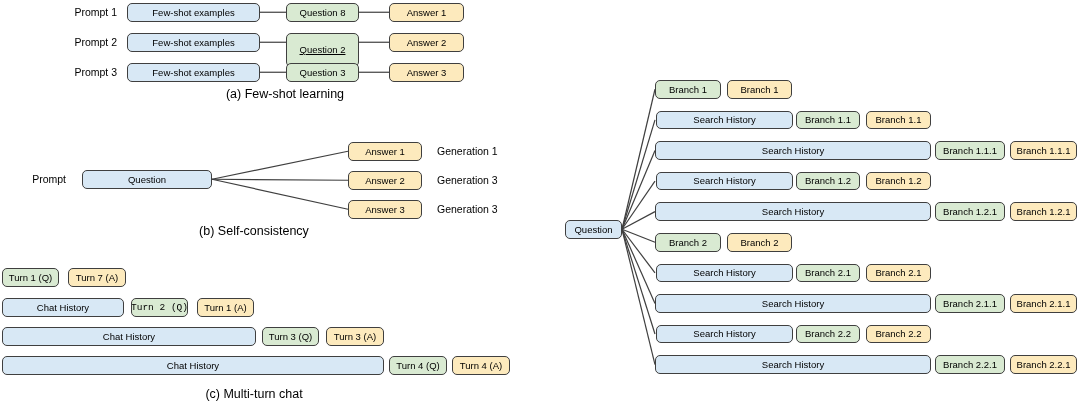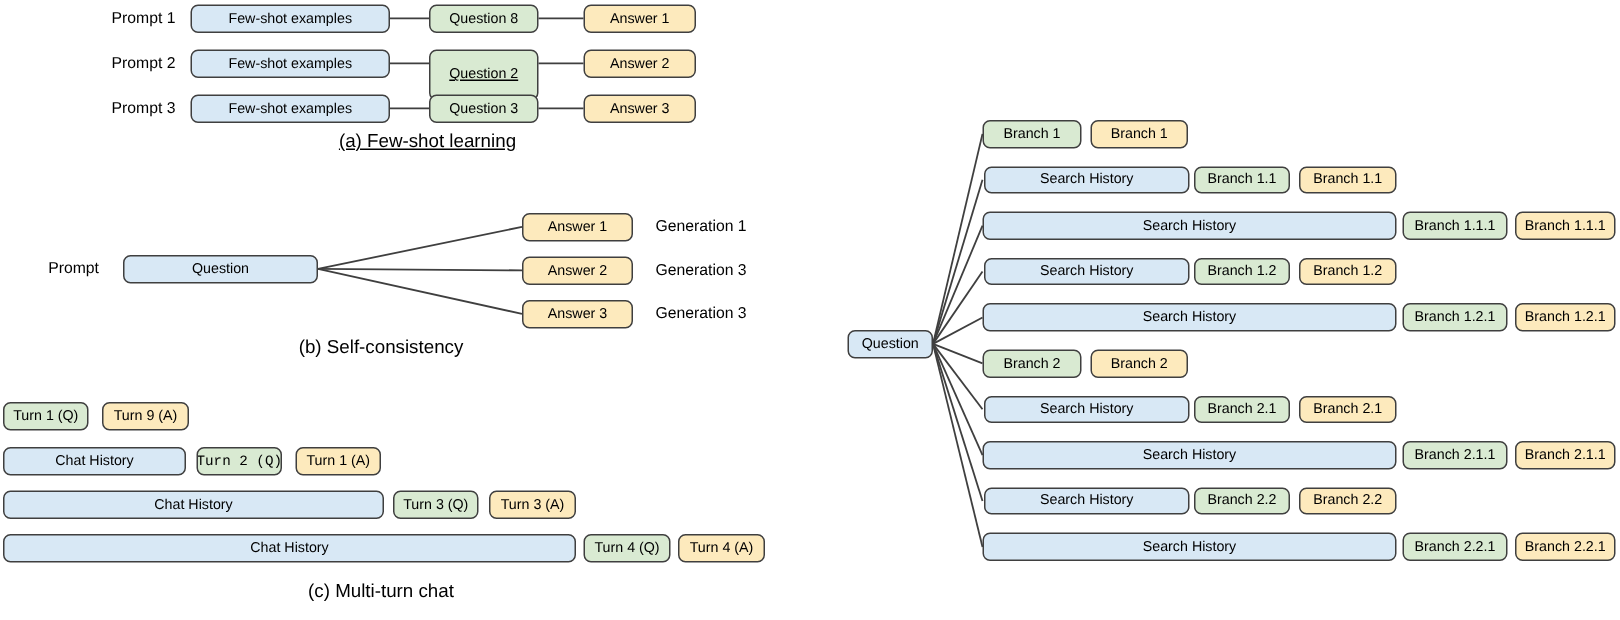--- a/index.html
+++ b/index.html
@@ -27,21 +27,21 @@
   .side-label{
     position:absolute;display:flex;align-items:center;
     font-size:10.5px;line-height:1;white-space:nowrap;
   }
   .side-label.right{justify-content:flex-end;}
   .side-label.left{justify-content:flex-start;}
   .caption{
     position:absolute;width:240px;text-align:center;
     font-size:12.5px;line-height:1.2;
   }
-  .cap-a{left:165px;top:87px;text-decoration:underline;}
+  .cap-a{left:165px;top:87px;}
   .cap-b{left:134px;top:224px;}
   .cap-c{left:134px;top:387px;}
   .cap-d{left:692px;top:387px;}
 </style>
 </head>
 <body>
 
 <div id="canvas">
   <svg id="lines" width="1080" height="413">
       <line x1="260" y1="12.25" x2="286" y2="12.25" stroke="#3f3f3f" stroke-width="1.2"></line>
@@ -79,21 +79,21 @@
       <div class="box answer" style="left: 389px; top: 63px; width: 75px; height: 18.5px;">Answer 3</div>
       <div class="side-label right" style="left: 16px; top: 170px; width: 50px; height: 18.5px;">Prompt</div>
       <div class="box history" style="left: 82px; top: 170px; width: 130px; height: 18.5px;">Question</div>
       <div class="box answer" style="left: 348px; top: 142px; width: 74px; height: 18.5px;">Answer 1</div>
       <div class="side-label left" style="left: 437px; top: 142px; width: 80px; height: 18.5px;">Generation 1</div>
       <div class="box answer" style="left: 348px; top: 171px; width: 74px; height: 18.5px;">Answer 2</div>
       <div class="side-label left" style="left: 437px; top: 171px; width: 80px; height: 18.5px;">Generation 3</div>
       <div class="box answer" style="left: 348px; top: 200px; width: 74px; height: 18.5px;">Answer 3</div>
       <div class="side-label left" style="left: 437px; top: 200px; width: 80px; height: 18.5px;">Generation 3</div>
       <div class="box question" style="left: 2px; top: 268px; width: 57px; height: 18.5px;">Turn 1 (Q)</div>
-      <div class="box answer" style="left: 68px; top: 268px; width: 58px; height: 18.5px;">Turn 9 (A)</div>
+      <div class="box answer" style="left: 68px; top: 268px; width: 58px; height: 18.5px;">Turn 7 (A)</div>
       <div class="box history" style="left: 2px; top: 298px; width: 122px; height: 18.5px;">Chat History</div>
       <div class="box question" style="left: 131px; top: 298px; width: 57px; height: 18.5px; font-family: Liberation Mono, monospace;">Turn 2 (Q)</div>
       <div class="box answer" style="left: 197px; top: 298px; width: 57px; height: 18.5px;">Turn 1 (A)</div>
       <div class="box history" style="left: 2px; top: 327px; width: 254px; height: 18.5px;">Chat History</div>
       <div class="box question" style="left: 262px; top: 327px; width: 57px; height: 18.5px;">Turn 3 (Q)</div>
       <div class="box answer" style="left: 326px; top: 327px; width: 58px; height: 18.5px;">Turn 3 (A)</div>
       <div class="box history" style="left: 2px; top: 356px; width: 382px; height: 18.5px;">Chat History</div>
       <div class="box question" style="left: 389px; top: 356px; width: 58px; height: 18.5px;">Turn 4 (Q)</div>
       <div class="box answer" style="left: 452px; top: 356px; width: 58px; height: 18.5px;">Turn 4 (A)</div>
       <div class="box history" style="left: 565px; top: 220px; width: 57px; height: 18.5px;">Question</div>

